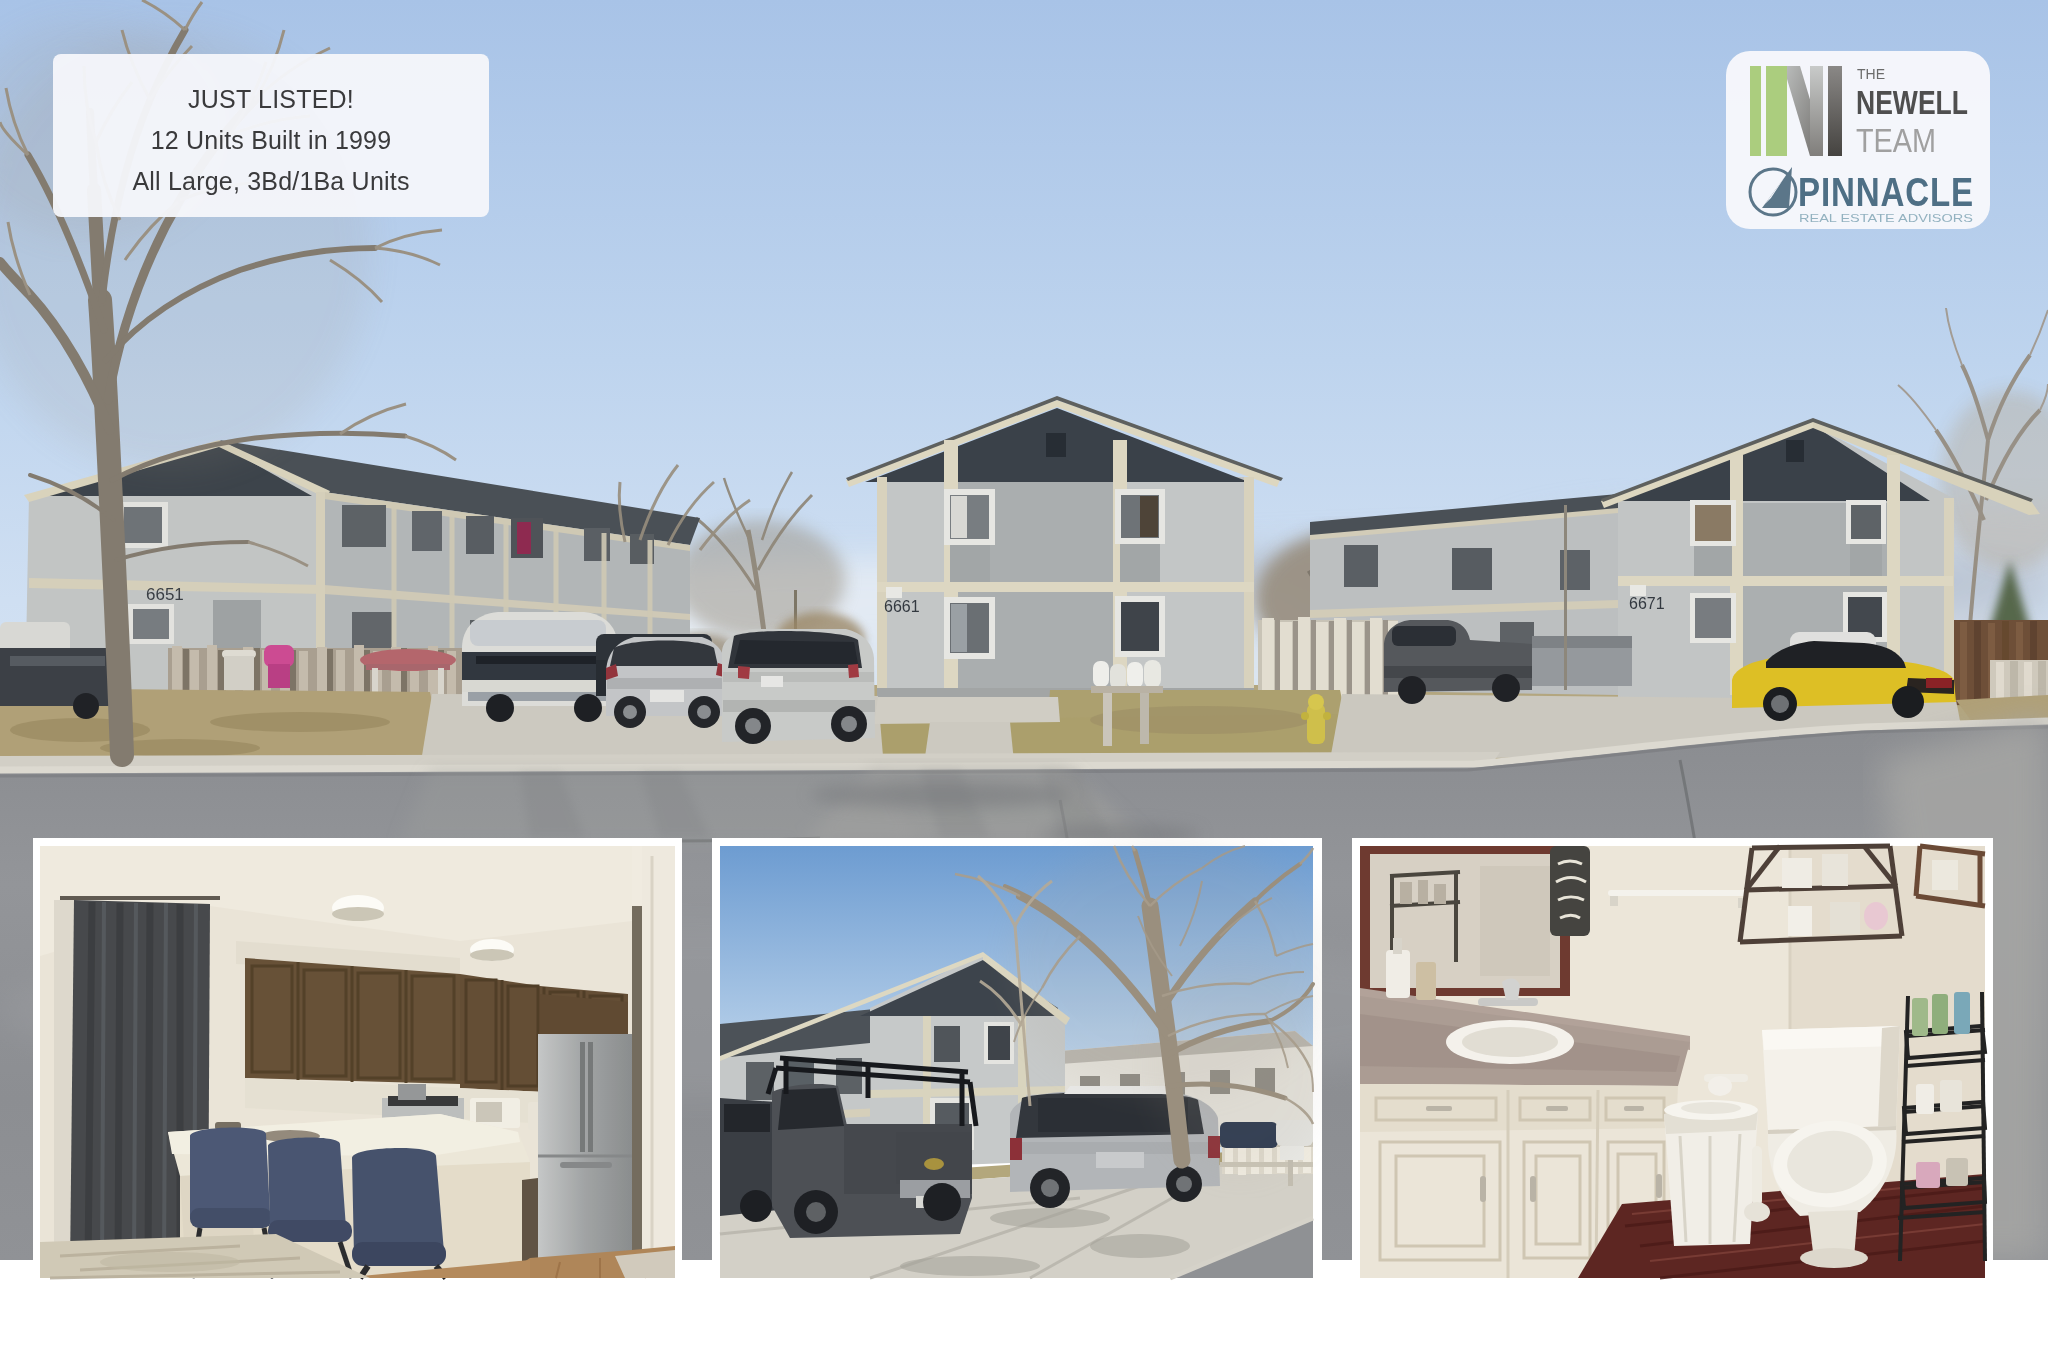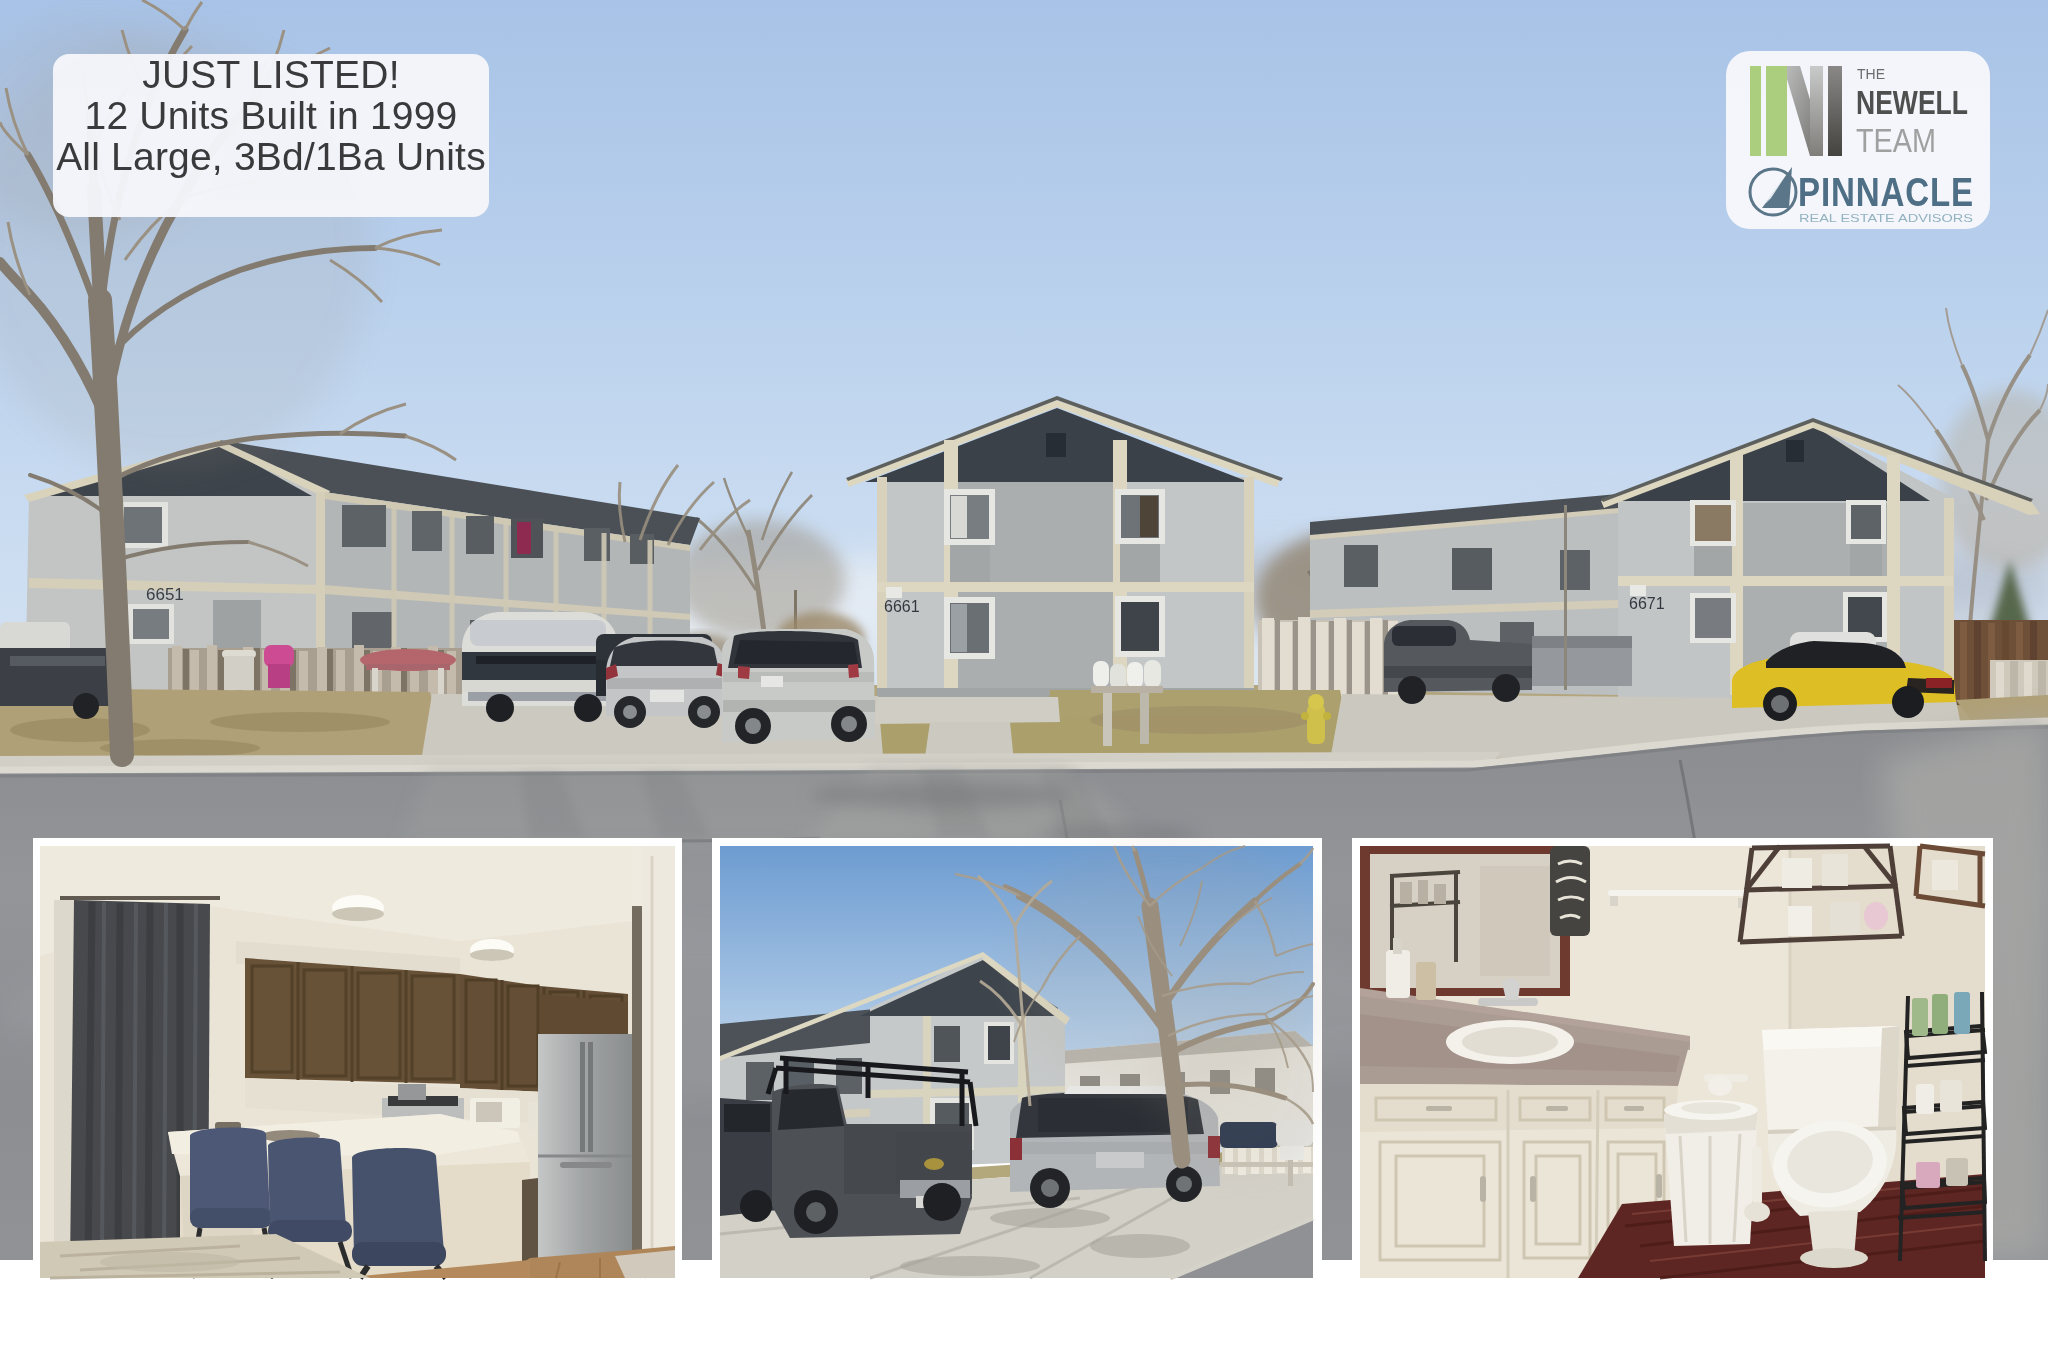--- a/index.html
+++ b/index.html
@@ -1042,21 +1042,21 @@
     <rect x="594" y="146" width="16" height="42" rx="3" fill="#7aa8b8"></rect>
     <rect x="556" y="238" width="18" height="30" rx="3" fill="#f0ede6"></rect>
     <rect x="580" y="234" width="22" height="32" rx="3" fill="#e8e4da"></rect>
     <rect x="556" y="316" width="24" height="26" rx="3" fill="#d8a8bc"></rect>
     <rect x="586" y="312" width="22" height="28" rx="3" fill="#c8c2b4"></rect>
   </g>
 </g>
 </svg>
 </div>
 
-<div style="position:absolute;left:53px;top:54px;width:436px;height:163px;background:rgba(245,246,250,0.96);border-radius:16px;color:#3a3a3c;text-align:center;font-size:39px;line-height:41px;box-sizing:border-box;letter-spacing:0.2px">
+<div style="position:absolute;left:53px;top:54px;width:436px;height:163px;background:rgba(245,246,250,0.96);border-radius:8px;color:#3a3a3c;text-align:center;font-size:25px;line-height:41px;padding-top:25px;box-sizing:border-box;letter-spacing:0.2px">
 JUST LISTED!<br>12 Units Built in 1999<br>All Large, 3Bd/1Ba Units
 </div>
 
 <div style="position:absolute;left:1726px;top:51px;width:264px;height:178px;background:rgba(246,247,251,0.97);border-radius:24px">
 <svg width="264" height="178" viewBox="0 0 264 178">
   <defs>
     <linearGradient id="ng1" x1="0" y1="0" x2="1" y2="1">
       <stop offset="0" stop-color="#b8bab9"></stop>
             <stop offset="1" stop-color="#6f6d6a"></stop>
     </linearGradient>

